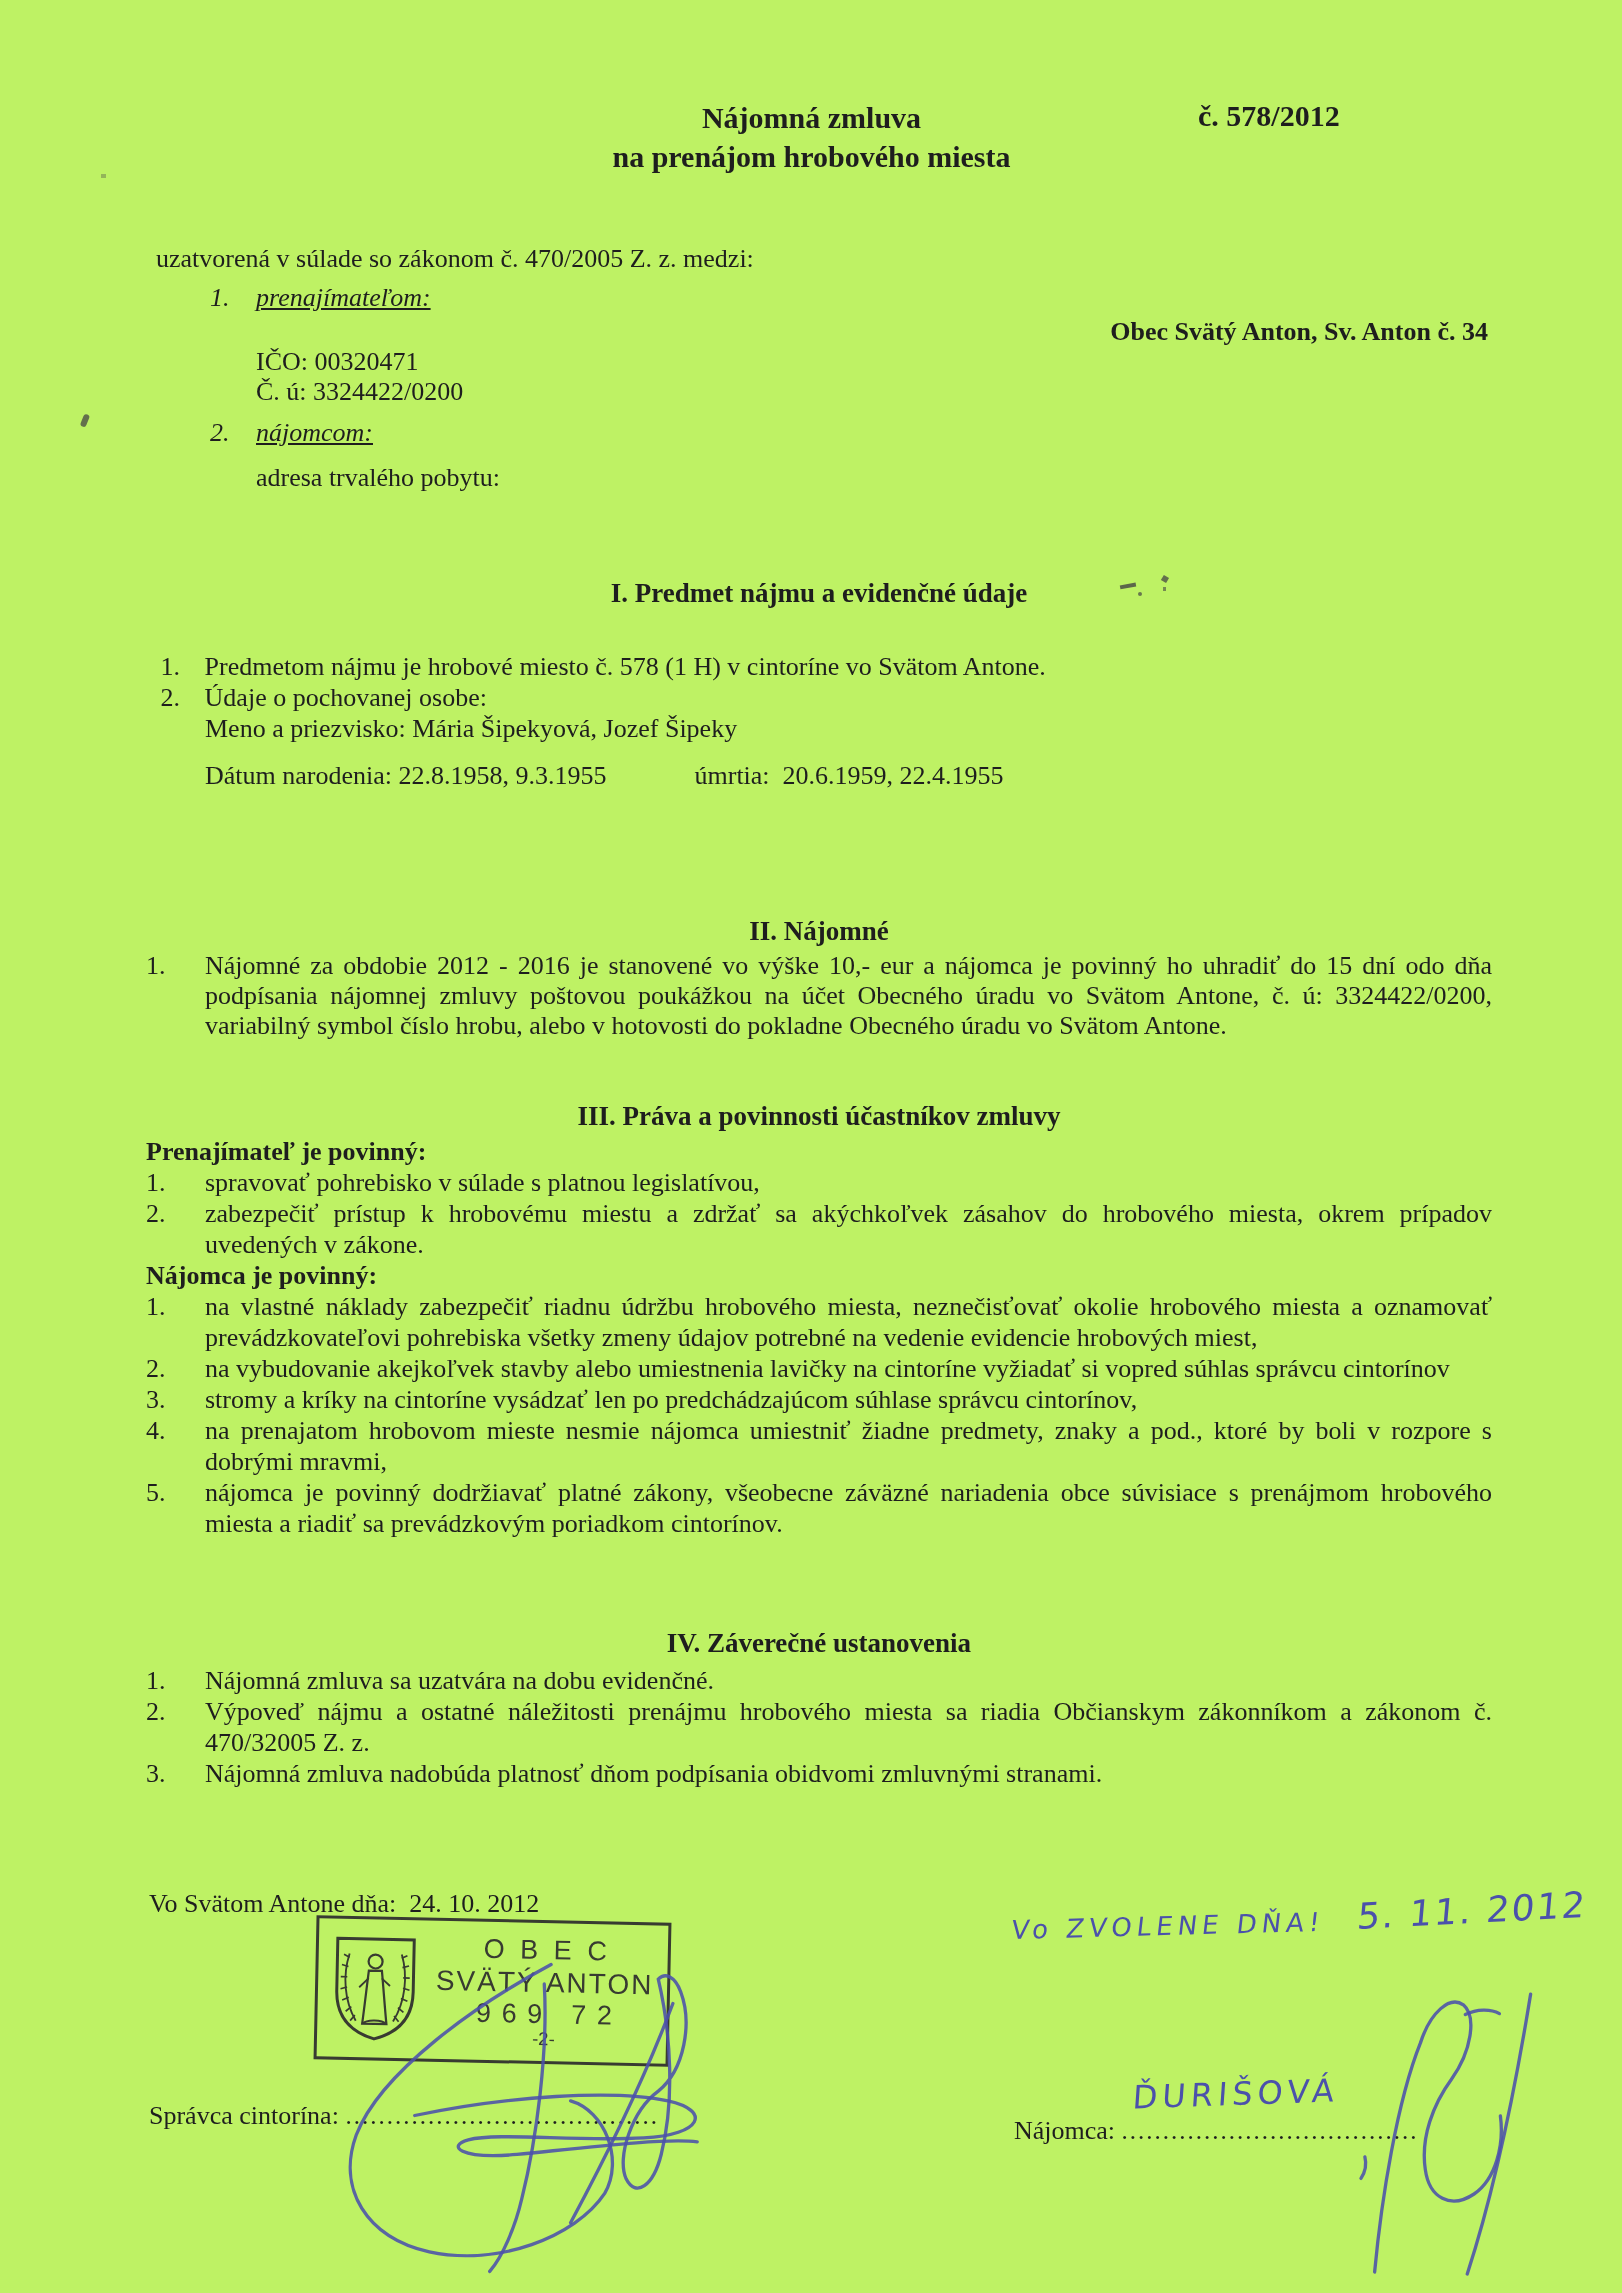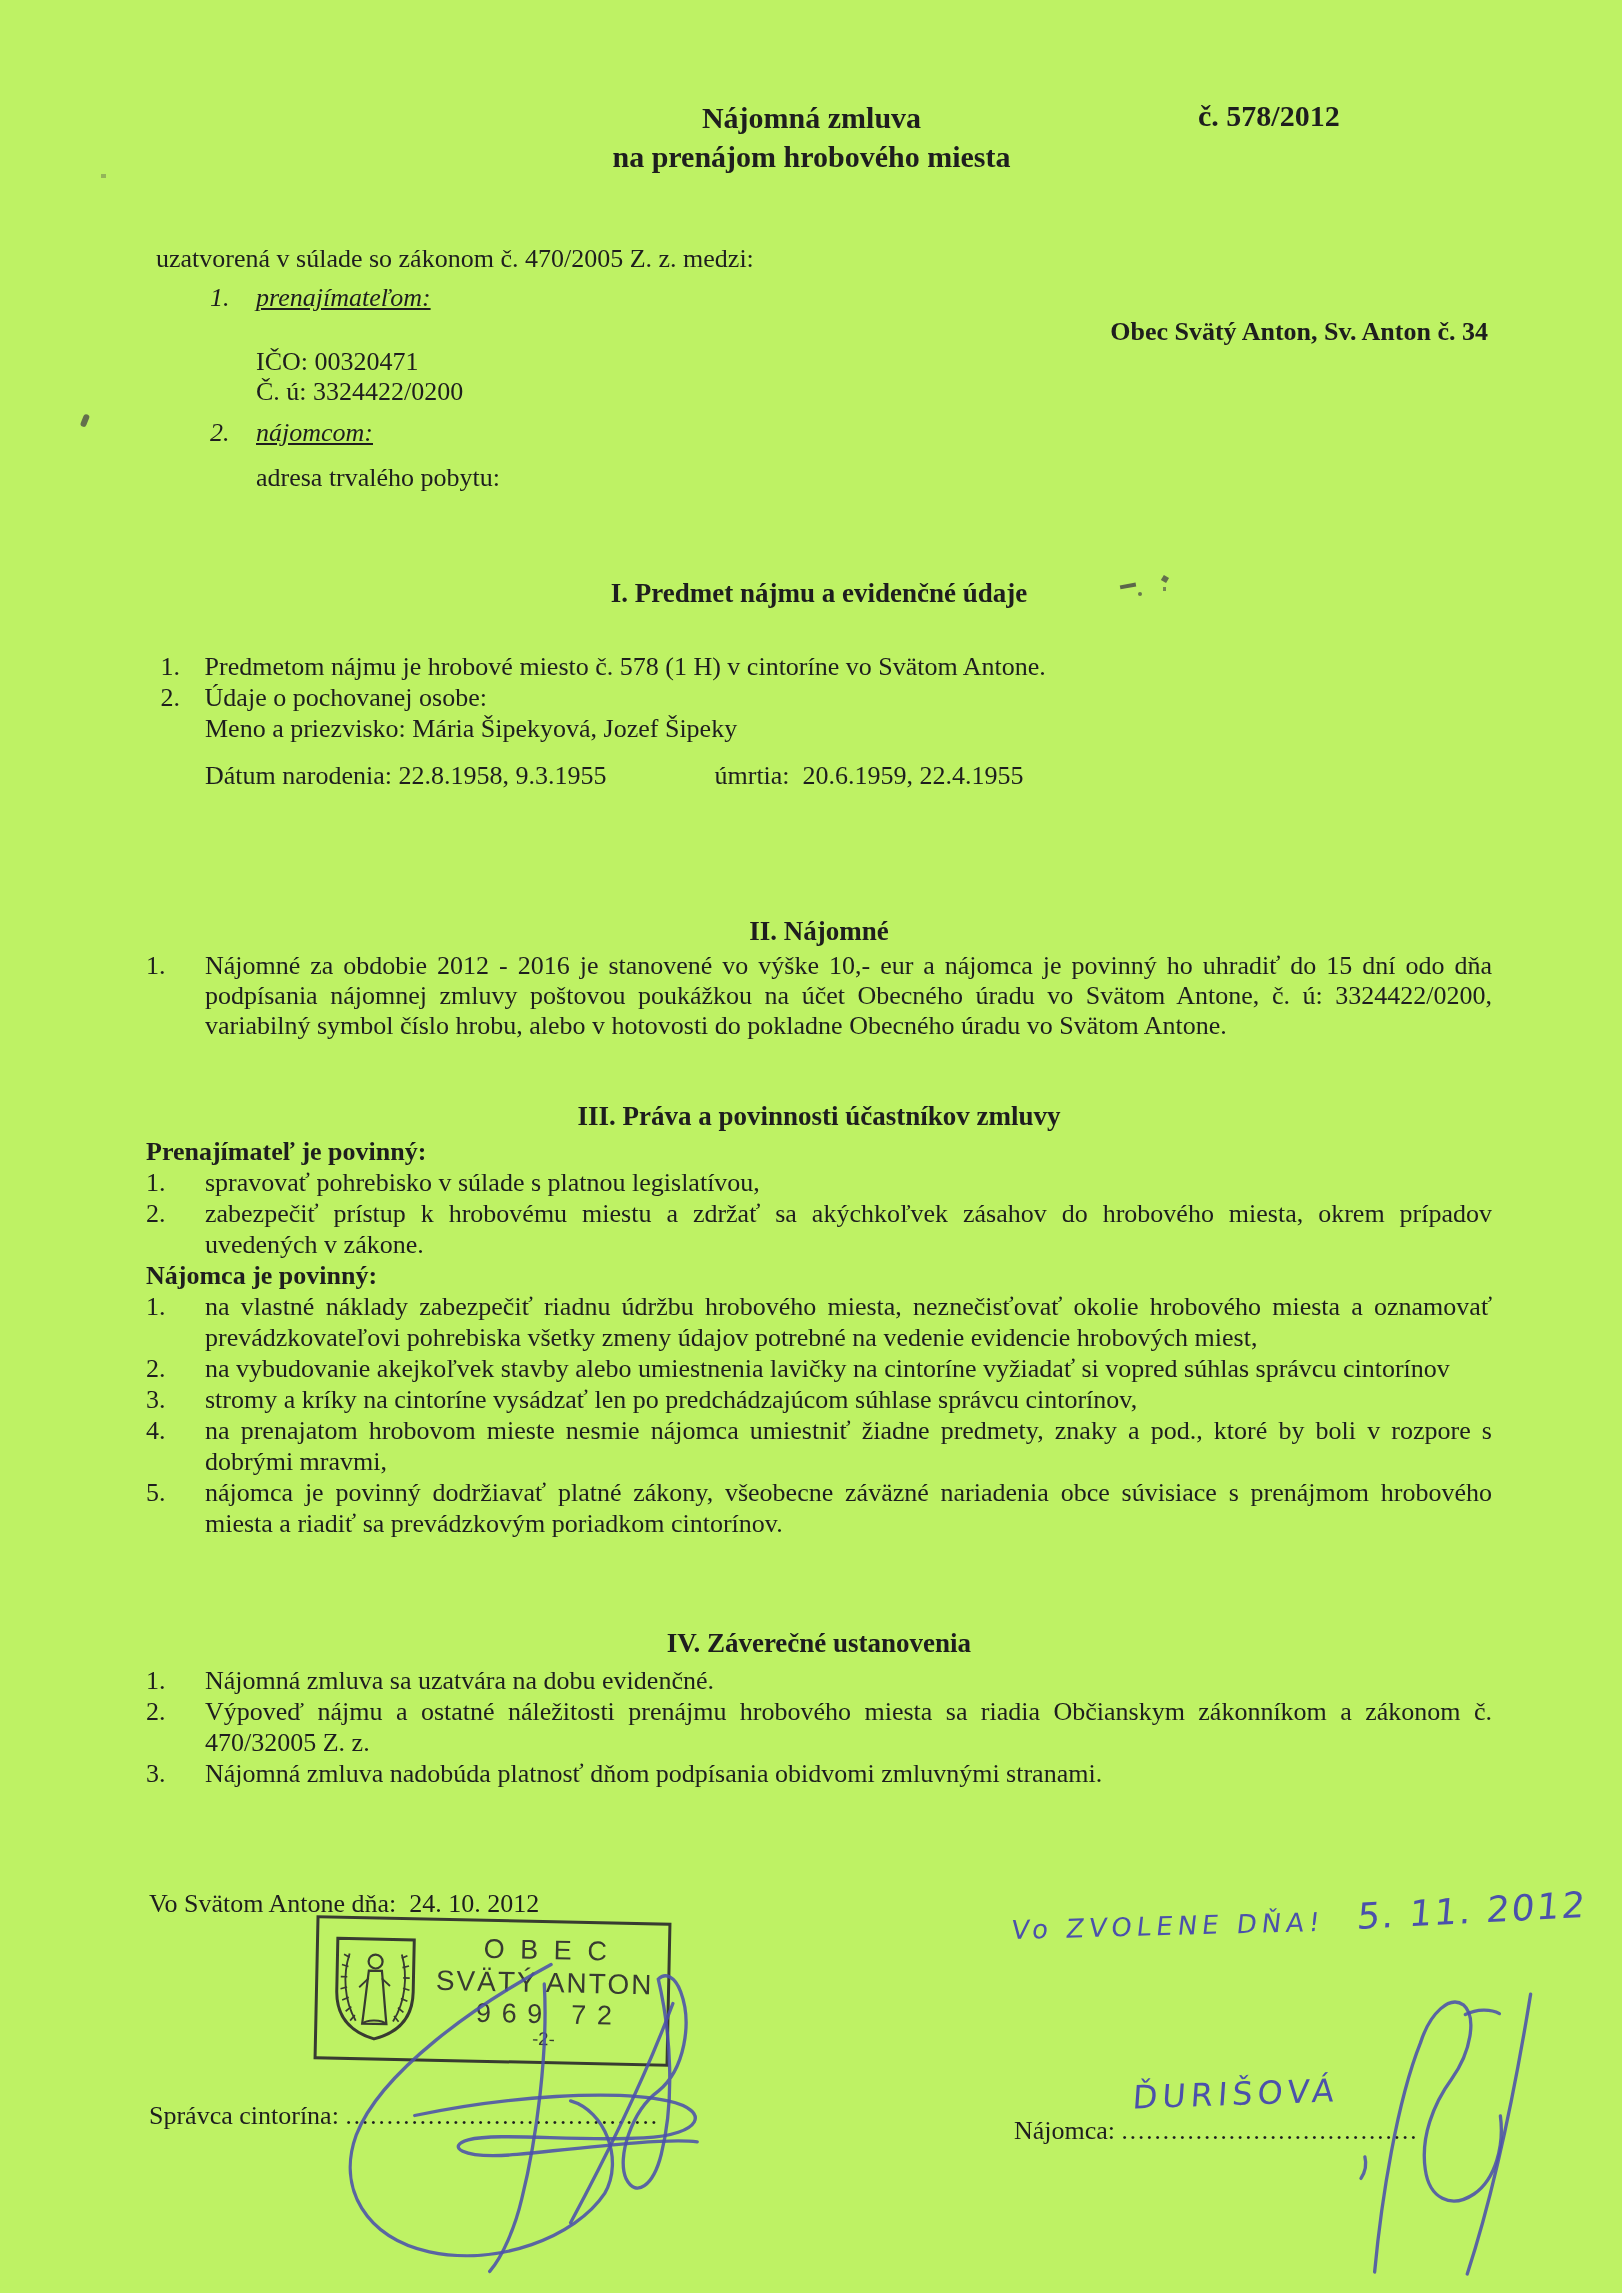--- a/index.html
+++ b/index.html
@@ -32,21 +32,21 @@
   .section{left:146px;width:1346px;font-size:26px;}
   .sec-heading{text-align:center;font-weight:bold;font-size:27px;line-height:33px;}
   .li{display:flex;line-height:31px;}
   .li .num{flex:0 0 59px;}
   .li .txt{flex:1;}
   .just{text-align:justify;}
   .sec1-list{margin-top:41px;}
   .sec1-list .li{padding-left:14.6px;}
   .sec1-list .li .num{flex:0 0 44px;}
   .sec1-sub{margin-left:59px;line-height:31px;}
-  .dates-row{display:flex;gap:20px;}
+  .dates-row{display:flex;}
   .umrtia{margin-left:88px;white-space:pre-wrap;}
   .sub-heading{font-weight:bold;line-height:31px;}
   .s2-list{margin-top:2.9px;}
   .s2-list .li{line-height:30px;}
   
   .footer{left:0;top:1882px;width:1623px;height:412px;}
   .place-date{position:absolute;left:149px;top:6.8px;font-size:26px;white-space:pre-wrap;}
   .hand{color:#4b51ab;font-family:"DejaVu Sans",sans-serif;}
   .hw-note{position:absolute;left:1012px;top:29px;font-size:26px;letter-spacing:4.9px;transform:skewX(-8deg) rotate(-1.5deg);}
   .hw-date{position:absolute;left:1358px;top:7.8px;font-size:36px;letter-spacing:2px;transform:skewX(-8deg) rotate(-3deg);}

